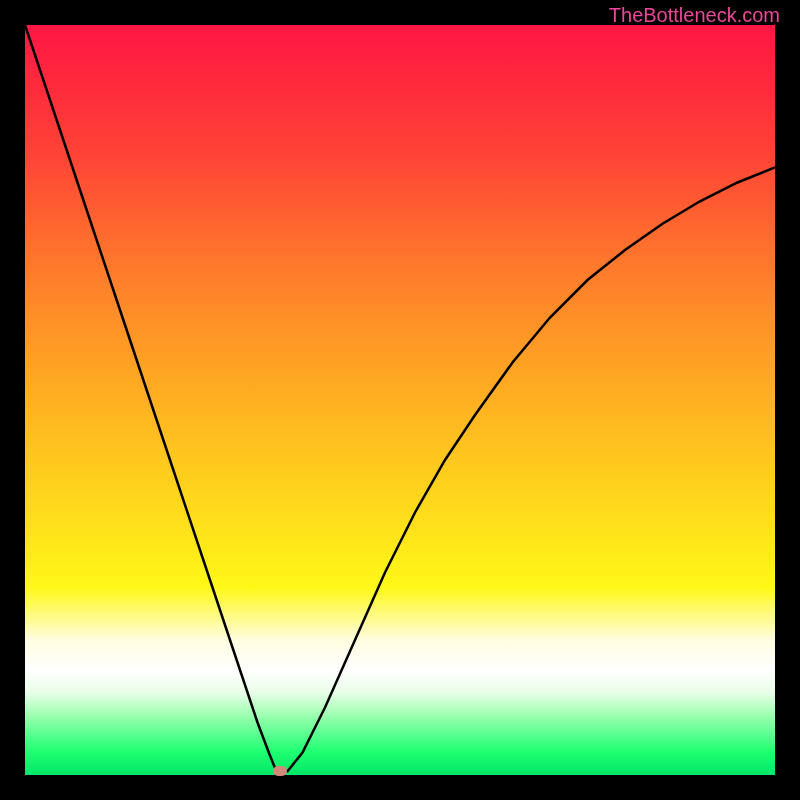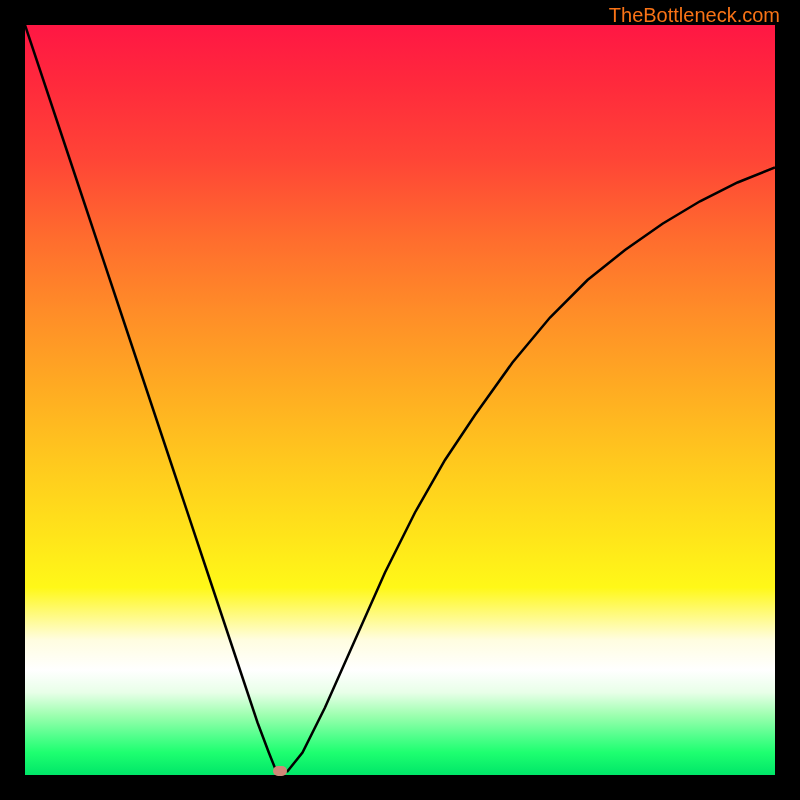--- a/index.html
+++ b/index.html
@@ -7,21 +7,21 @@
     width: 800px;
     height: 800px;
     background: #000;
     position: relative;
     font-family: Arial, sans-serif;
   }
   .watermark {
     position: absolute;
     top: 4px;
     right: 20px;
-    color: #f97316;
+    color: #ec4899;
     font-size: 20px;
     font-weight: 500;
     z-index: 10;
   }
   .plot-area {
     position: absolute;
     left: 25px;
     top: 25px;
     width: 750px;
     height: 750px;

